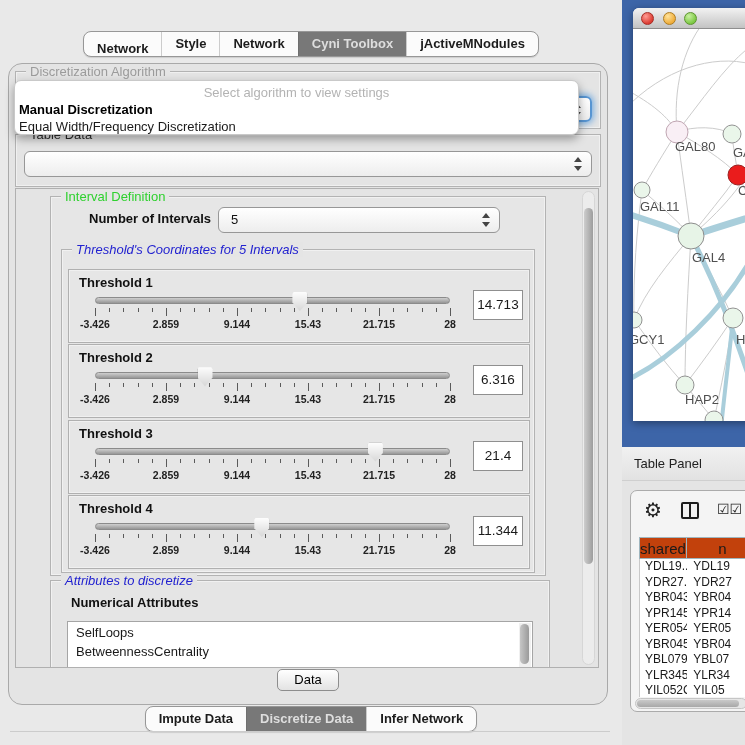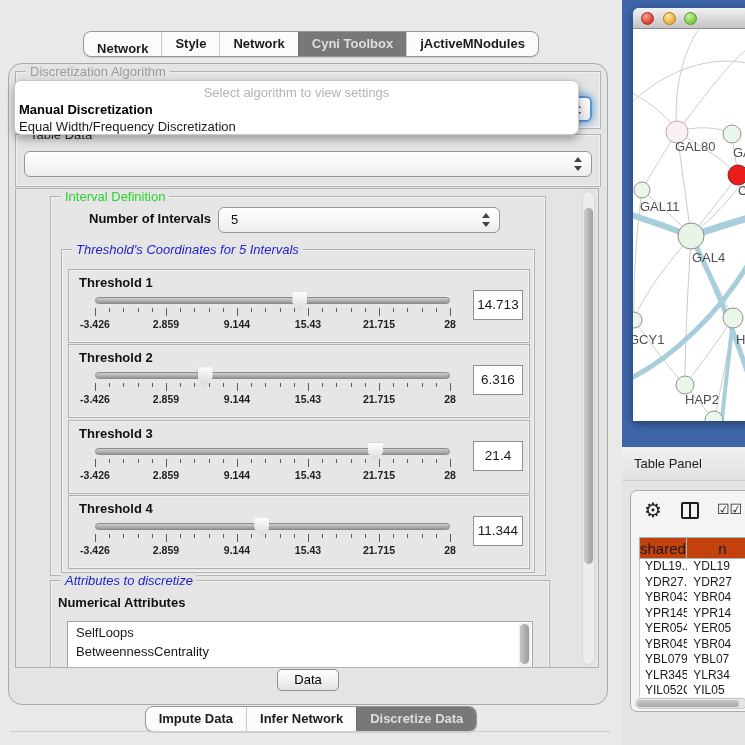--- a/index.html
+++ b/index.html
@@ -335,21 +335,21 @@
                   <span class="tlabel" style="left:285px;">21.715</span>
                   <span class="tlabel" style="left:356px;">28</span>
                   <div class="vbox">11.344</div>
                 </div>
               </div>
           </div>
         </div>
 
         <div class="group" style="left:34px;top:391px;width:498px;height:130px;background:#e5e5e5;">
           <span class="group-title gt-blue" style="background:#e4e4e4;">Attributes to discretize</span>
-          <span class="blabel" style="left:7px;top:14px;">Numerical Attributes</span>
+          <span class="blabel" style="left:20px;top:14px;">Numerical Attributes</span>
           <div class="listbox">
             <div id="attr-items">
                 <div class="item">SelfLoops</div>
                 <div class="item">BetweennessCentrality</div>
               </div>
             <div class="lscroll">
                 <div class="thumb"></div>
               </div>
           </div>
         </div>
@@ -362,25 +362,25 @@
       <div class="apply-row">
         <button class="apply-btn">Data</button>
       </div>
     </div>
 
     <nav class="tabsrow bottom-tabs">
       <div class="tabstrip" id="bottom-tabs">
           <div class="tab first">
             <span>Impute Data</span>
           </div>
+          <div class="tab active">
+            <span>Discretize Data</span>
+          </div>
           <div class="tab">
             <span>Infer Network</span>
-          </div>
-          <div class="tab active">
-            <span>Discretize Data</span>
           </div>
         </div>
     </nav>
     <div class="cp-bottom-line"></div>
   </section>
 
   <section class="netframe">
     <div class="macwin">
       <div class="mactb">
         <span class="light red"></span>

